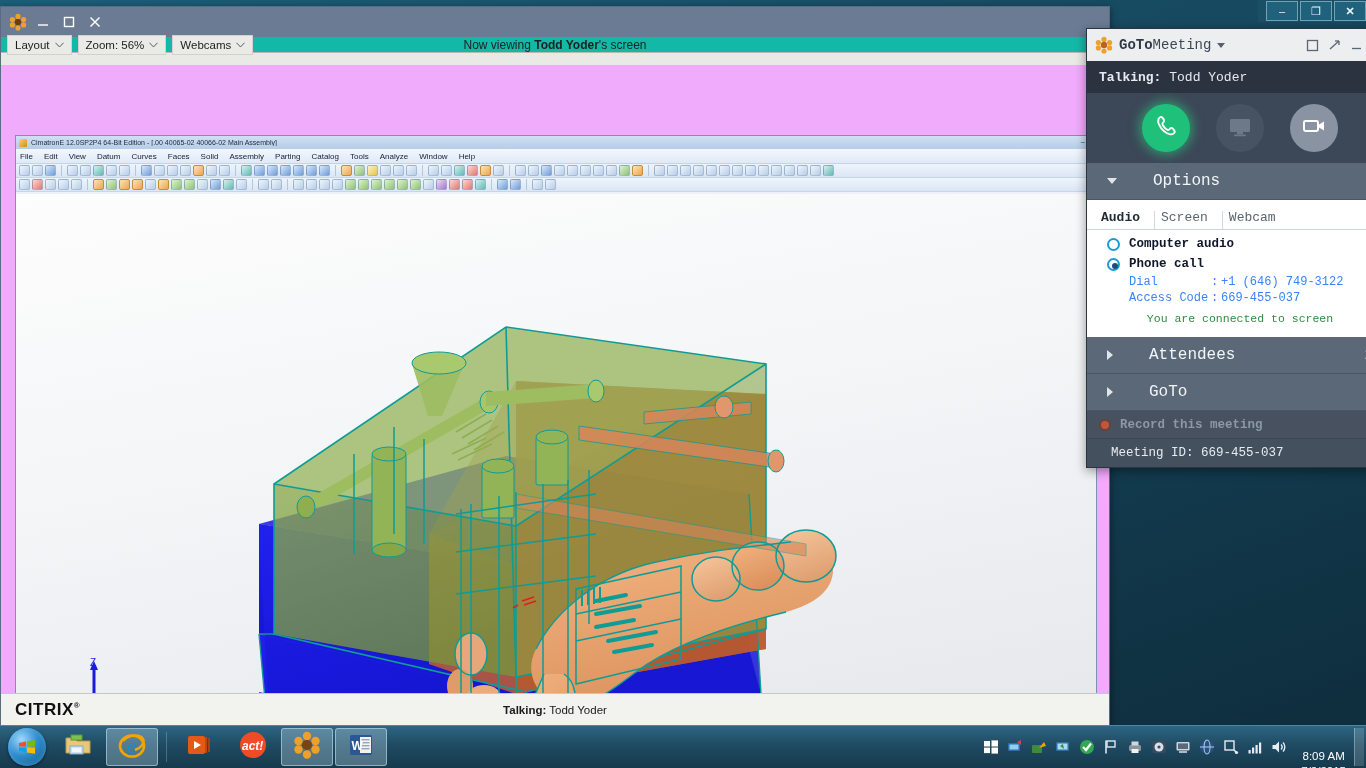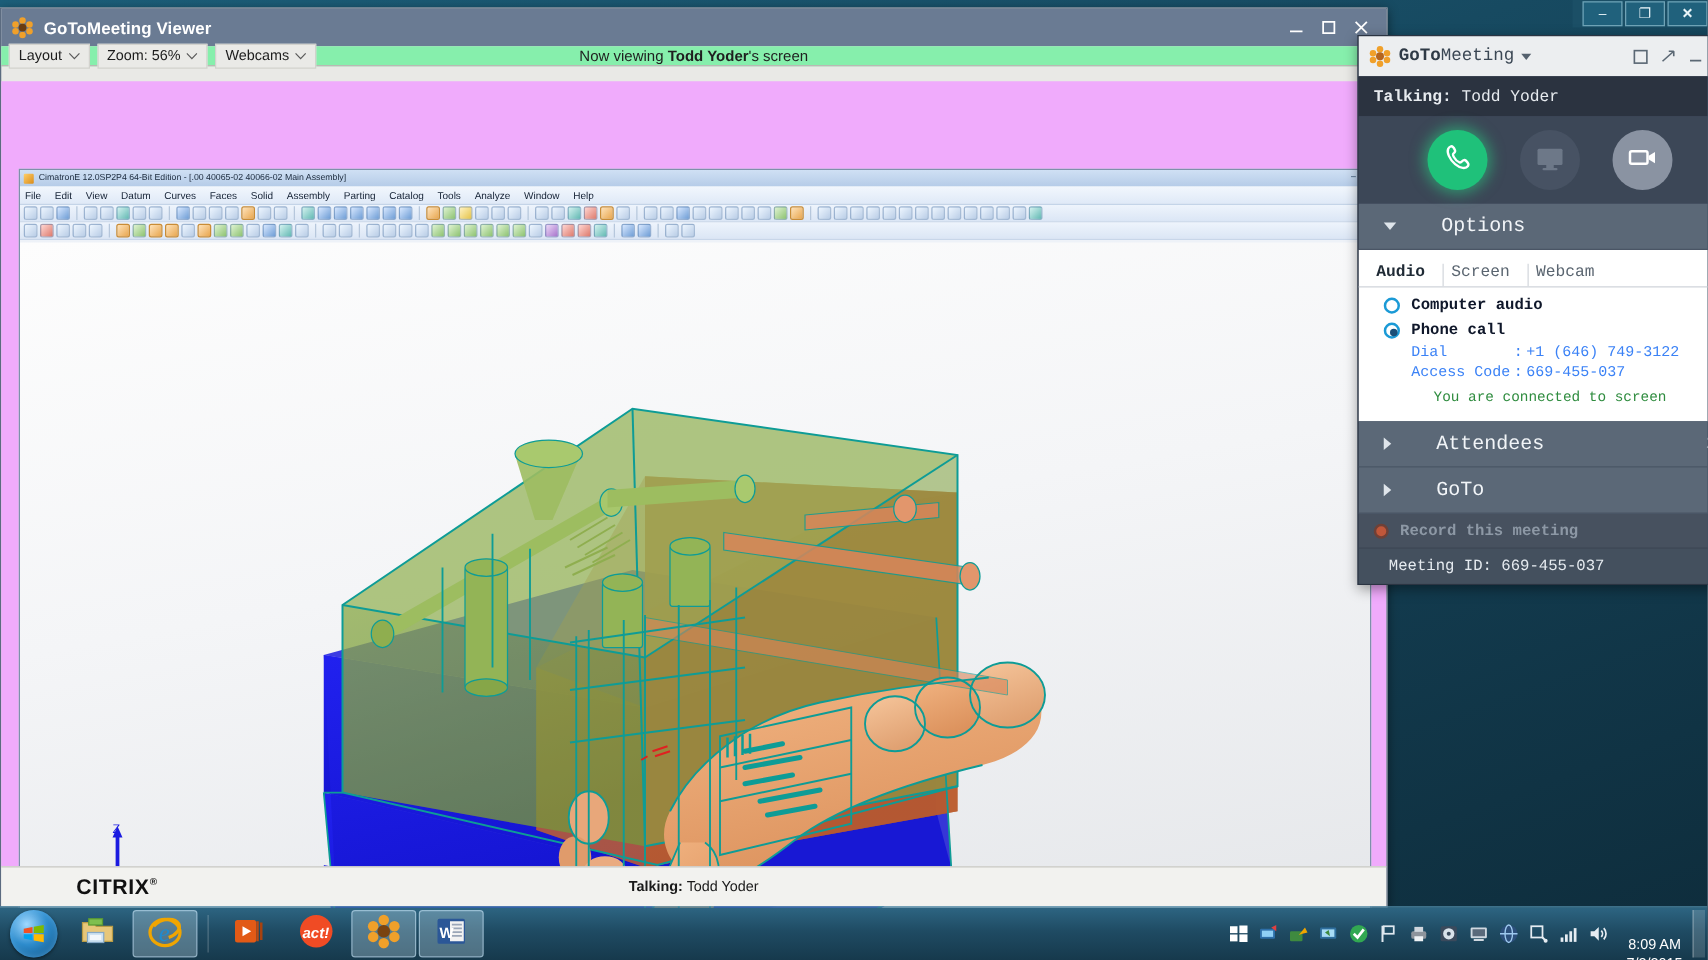--- a/index.html
+++ b/index.html
@@ -47,21 +47,21 @@
   }
   .gtm-flower svg { display:block; }
   .viewer-title-text {
     font-size: 13.5px; font-weight: bold; letter-spacing: .1px; flex: 1;
   }
   .win-ctrls { display: flex; align-items: center; gap: 10px; padding-right: 8px; }
   .win-ctrl { width: 16px; height: 16px; position: relative; cursor: default; }
   .win-ctrl svg { display: block; }
 
   .viewer-toolbar {
-    height: 16px; background: #86efac;
+    height: 16px; background: #14b8a6;
     border-bottom: 1px solid #b9b9b4;
     display: flex; align-items: center; position: relative;
     padding: 0 6px;
   }
   .tb-btn {
     display: flex; align-items: center; gap: 5px;
     height: 20px; padding: 0 7px; margin-right: 6px;
     font-size: 11.5px; color: #1c1c1c;
     background: #eaeae7; border: 1px solid #d2d2cd;
   }
@@ -83,21 +83,20 @@
   
   .citrix-bar {
     position: absolute; left: 0; right: 0; bottom: 0; height: 32px;
     background: #f2f2ef; border-top: 1px solid #c8c8c3;
     display: flex; align-items: center; padding: 0 14px;
   }
   .citrix-logo {
     font-family: "Liberation Sans", sans-serif;
     font-weight: bold; font-size: 17px; letter-spacing: .5px; color: #111;
     position: relative;
-    margin-left: 46px;
   }
   .citrix-logo sup { font-size: 8px; vertical-align: super; }
   .citrix-talking {
     position: absolute; left: 0; right: 0; text-align: center;
     font-size: 11.5px; color: #1a1a1a;
   }
   .citrix-talking b { font-weight: bold; }
 
   
   .cad {
@@ -346,21 +345,20 @@
             <circle cx="9" cy="3.4" r="2.6"></circle>
               <circle cx="14.6" cy="6.6" r="2.6"></circle>
             <circle cx="14.6" cy="11.9" r="2.6"></circle>
               <circle cx="9" cy="15" r="2.6"></circle>
             <circle cx="3.4" cy="11.9" r="2.6"></circle>
               <circle cx="3.4" cy="6.6" r="2.6"></circle>
           </g>
           <circle cx="9" cy="9" r="3.1" fill="#6b3c10"></circle>
         </svg>
       </span>
-      <span class="viewer-title-text">GoToMeeting Viewer</span>
       <span class="win-ctrls">
         <span class="win-ctrl">
           <svg width="16" height="16">
               <line x1="3" y1="11" x2="13" y2="11" stroke="#fff" stroke-width="1.4"></line>
             </svg>
         </span>
         <span class="win-ctrl">
           <svg width="16" height="16">
               <rect x="3.5" y="3.5" width="9" height="9" fill="none" stroke="#fff" stroke-width="1.4"></rect>
             </svg>

